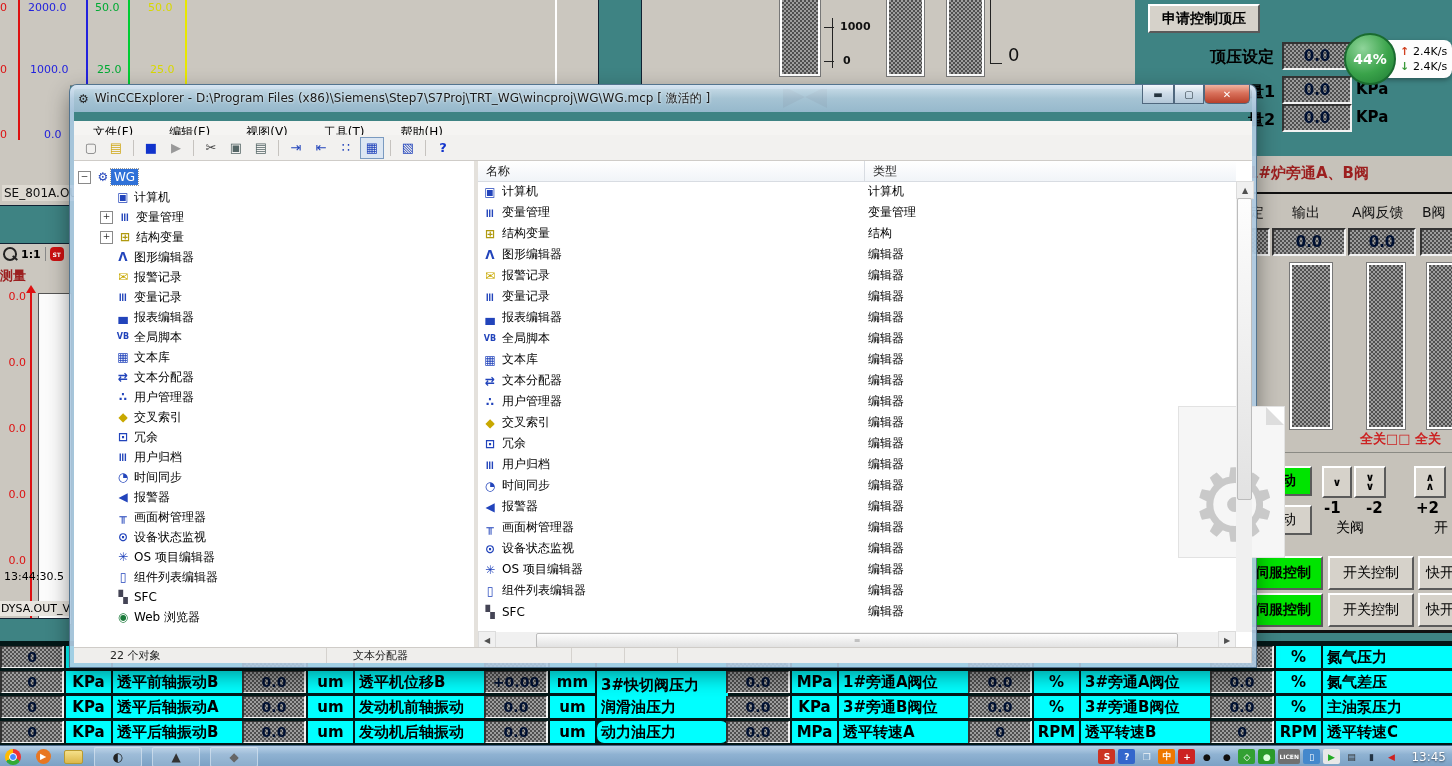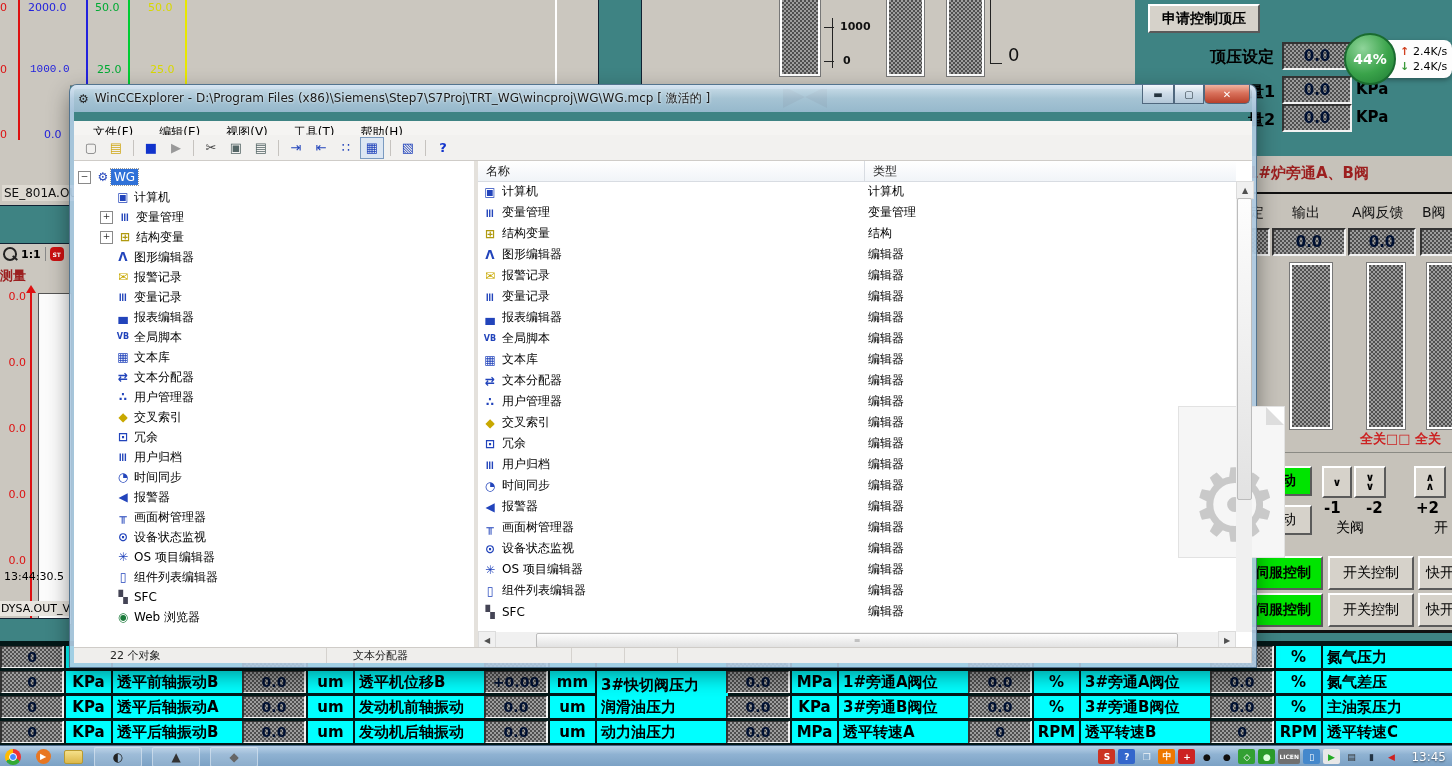--- a/index.html
+++ b/index.html
@@ -15,21 +15,21 @@
   .panel{background:#cbc7bf}
   
   #wincc{position:absolute;left:70px;top:85px;width:1178px;height:574px;z-index:10;
     border:4px solid rgba(175,203,226,.92);border-radius:7px 7px 0 0;box-shadow:0 0 0 1px #53748f,0 8px 22px rgba(0,0,0,.45)}
   .w-title{position:absolute;left:-4px;top:-4px;right:-4px;height:27px;border-radius:7px 7px 0 0;
     background:linear-gradient(#dce9f5e8,#b8cfe2d8 50%,#a6c2d9d8);display:flex;align-items:center;padding-left:8px;gap:6px}
   .w-title .ttl{font-size:12px;color:#1a1a1a;white-space:nowrap;text-shadow:0 0 3px #fff}
   .capbtn{height:18px;border:1px solid #50687e;border-top:none;display:flex;align-items:center;justify-content:center;
     font-size:10px;color:#26343f;background:linear-gradient(#f5f9fc,#cfdde9 45%,#b4c8d8)}
   .capclose{background:linear-gradient(#f0b4a0,#d9715b 45%,#b8402a);color:#fff;border-radius:0 0 5px 5px}
-  .w-menu{position:absolute;left:0;top:32px;right:0;height:22px;background:#f5f4f2;border-bottom:1px solid #d9d6d2;display:flex;align-items:center;padding-left:10px;gap:8px}
+  .w-menu{position:absolute;left:0;top:32px;right:0;height:22px;background:#f5f4f2;border-bottom:1px solid #d9d6d2;display:flex;align-items:center;padding-left:10px;gap:18px}
   .mitem{padding:2px 9px;font-size:12px}
   .w-tool{position:absolute;left:0;top:46px;right:0;height:25px;background:#f2f1ef;border-bottom:1px solid #cfccc8;display:flex;align-items:center;padding-left:6px;gap:3px}
   .tbtn{width:22px;height:20px;display:flex;align-items:center;justify-content:center;font-size:13px}
   .tbtn.pressed{border:1px solid #7a9ac0;background:#dce6f2}
   .tsep{width:1px;height:16px;background:#c6c3bf;margin:0 3px}
   .w-body{position:absolute;left:0;top:72px;right:0;bottom:15px;background:#fff}
   #tree{position:absolute;left:0;top:0;width:400px;bottom:0;background:#fff;overflow:hidden;padding-top:6px}
   .splitter{position:absolute;left:400px;top:0;width:4px;bottom:0;background:#e4e1dc}
   #listwrap{position:absolute;left:404px;top:0;right:0;bottom:0;background:#fff}
   .lhead{position:absolute;left:0;top:0;right:16px;height:20px;background:linear-gradient(#ffffff,#f1f4f8);border-bottom:1px solid #d8dce2;display:flex}
@@ -84,21 +84,21 @@
 
     <div class="axis" style="left:18px;top:0;height:85px;background:#dd1111"></div>
     <div class="axis" style="left:86px;top:0;height:85px;background:#2222dd"></div>
     <div class="axis" style="left:128px;top:0;height:85px;background:#00cc33"></div>
     <div class="axis" style="left:185px;top:0;height:85px;background:#e8e800"></div>
     <div id="trendTicks">
         <div class="ticklbl" style="left: 0px; top: 1px; color: rgb(221, 17, 17);">0</div>
         <div class="ticklbl" style="left: 0px; top: 63px; color: rgb(221, 17, 17);">0</div>
         <div class="ticklbl" style="left: 0px; top: 126px; color: rgb(221, 17, 17);">0</div>
         <div class="ticklbl" style="left: 28px; top: 1px; color: rgb(34, 34, 221);">2000.0</div>
-        <div class="ticklbl" style="left: 30px; top: 63px; color: rgb(34, 34, 221); font-family: Liberation Mono, monospace;">1000.0</div>
+        <div class="ticklbl" style="left: 30px; top: 63px; color: rgb(34, 34, 221);">1000.0</div>
         <div class="ticklbl" style="left: 95px; top: 1px; color: rgb(0, 170, 51);">50.0</div>
         <div class="ticklbl" style="left: 97px; top: 63px; color: rgb(0, 170, 51);">25.0</div>
         <div class="ticklbl" style="left: 148px; top: 1px; color: rgb(216, 216, 0);">50.0</div>
         <div class="ticklbl" style="left: 150px; top: 63px; color: rgb(216, 216, 0);">25.0</div>
       </div>
 
     <div class="bar hatch" style="left:780px;top:-4px;width:36px;height:76px"></div>
     <div class="bar hatch" style="left:887px;top:-4px;width:33px;height:76px"></div>
     <div class="bar hatch" style="left:947px;top:-4px;width:33px;height:76px"></div>
     <div class="abs" style="left:832px;top:18px;width:1px;height:50px;background:#222"></div>
@@ -304,21 +304,21 @@
       <div class="btm-cell btm-lbl" style="left: 113px; top: 80px; width: 127px; height: 22px;">透平后轴振动B</div>
       <div class="btm-cell" style="left: 242px; top: 80px; width: 64px; height: 22px; justify-content: center;">
         <div class="vbox hatch" style="width: 60px; height: 20px; font-size: 14px;">0.0</div>
       </div>
       <div class="btm-cell btm-unit" style="left: 308px; top: 80px; width: 45px; height: 22px;">um</div>
       <div class="btm-cell btm-lbl" style="left: 355px; top: 80px; width: 127px; height: 22px;">发动机后轴振动</div>
       <div class="btm-cell" style="left: 484px; top: 80px; width: 64px; height: 22px; justify-content: center;">
         <div class="vbox hatch" style="width: 60px; height: 20px; font-size: 14px;">0.0</div>
       </div>
       <div class="btm-cell btm-unit" style="left: 550px; top: 80px; width: 45px; height: 22px;">um</div>
-      <div class="btm-cell btm-lbl" style="left: 597px; top: 80px; width: 127px; height: 22px;">动力油压力</div>
+      <div class="btm-cell btm-lbl" style="left: 597px; top: 80px; width: 127px; height: 22px; border-radius: 7px;">动力油压力</div>
       <div class="btm-cell" style="left: 726px; top: 80px; width: 64px; height: 22px; justify-content: center;">
         <div class="vbox hatch" style="width: 60px; height: 20px; font-size: 14px;">0.0</div>
       </div>
       <div class="btm-cell btm-unit" style="left: 792px; top: 80px; width: 45px; height: 22px;">MPa</div>
       <div class="btm-cell btm-lbl" style="left: 839px; top: 80px; width: 127px; height: 22px;">透平转速A</div>
       <div class="btm-cell" style="left: 968px; top: 80px; width: 64px; height: 22px; justify-content: center;">
         <div class="vbox hatch" style="width: 60px; height: 20px; font-size: 14px;">0</div>
       </div>
       <div class="btm-cell btm-unit" style="left: 1034px; top: 80px; width: 45px; height: 22px;">RPM</div>
       <div class="btm-cell btm-lbl" style="left: 1081px; top: 80px; width: 127px; height: 22px;">透平转速B</div>

